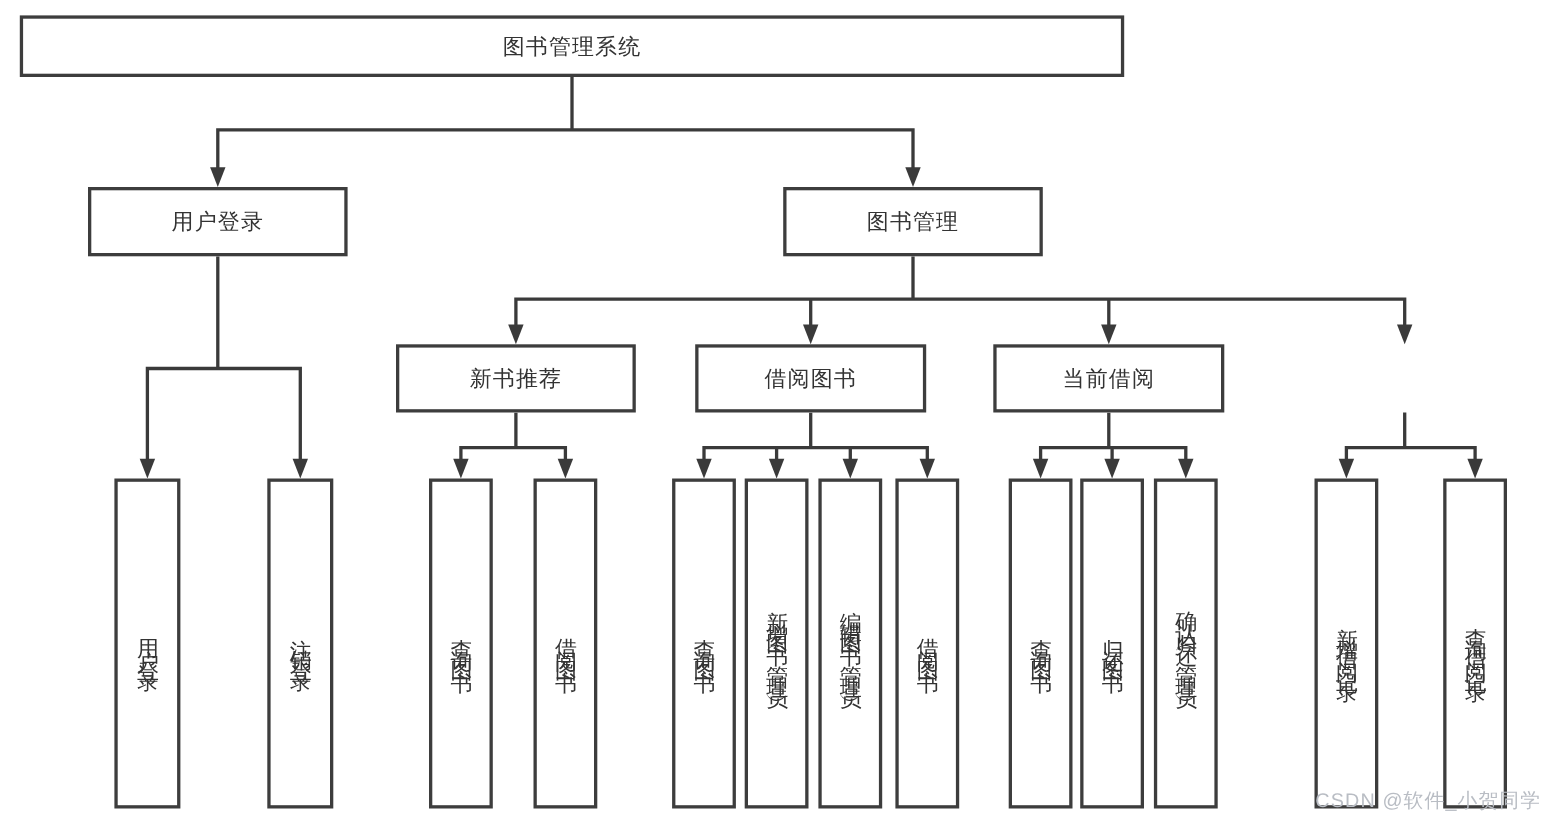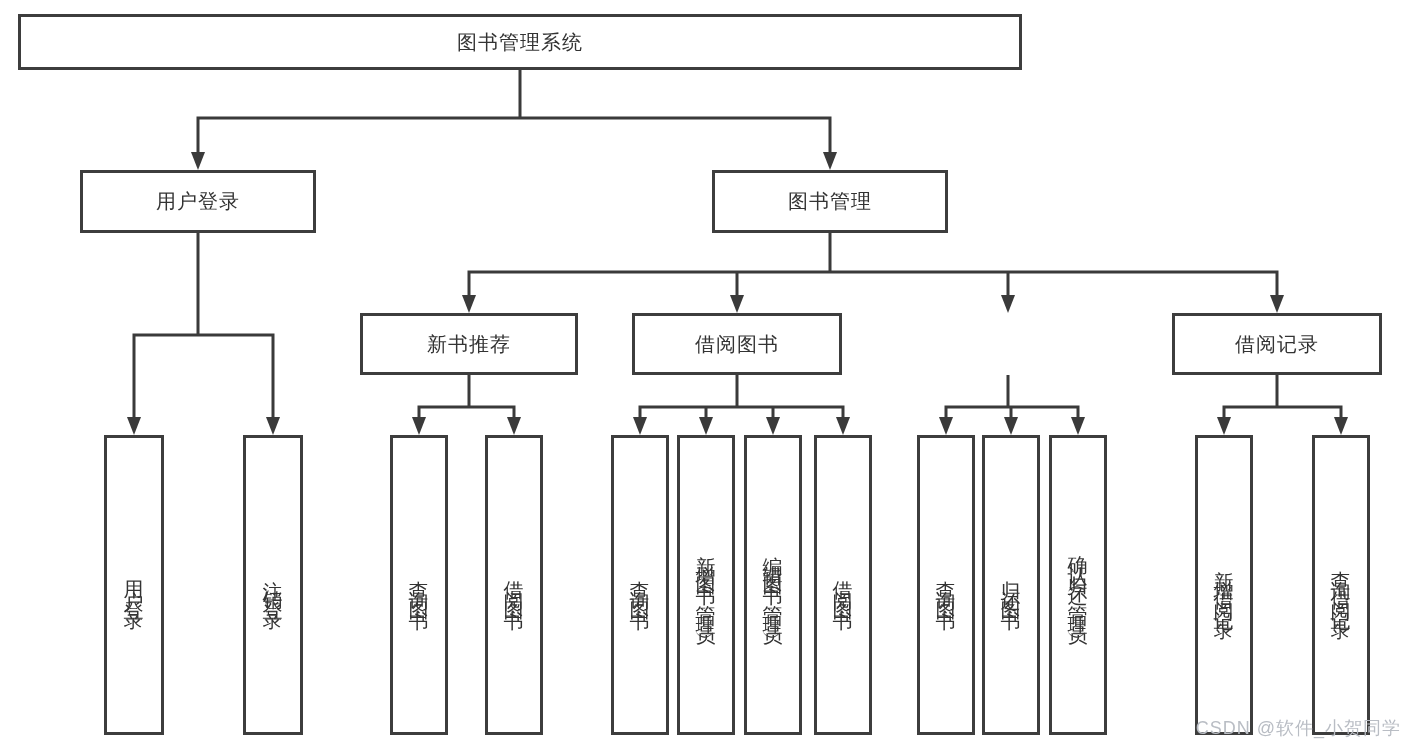--- a/index.html
+++ b/index.html
@@ -111,22 +111,22 @@
   <div class="box h" style="left:712px;top:170px;width:236px;height:63px">
     <span>图书管理</span>
   </div>
 
   <div class="box h" style="left:360px;top:313px;width:218px;height:62px">
     <span>新书推荐</span>
   </div>
   <div class="box h" style="left:632px;top:313px;width:210px;height:62px">
     <span>借阅图书</span>
   </div>
-  <div class="box h" style="left:1172px;top:313px;width:210px;height:62px">
-    <span>借阅记录</span>
+  <div class="box h" style="left:903px;top:313px;width:210px;height:62px">
+    <span>当前借阅</span>
   </div>
 
   <div class="box v" style="left:104px;top:435px;width:60px;height:300px">
     <span>用户登录</span>
   </div>
   <div class="box v" style="left:243px;top:435px;width:60px;height:300px">
     <span>注销登录</span>
   </div>
 
   <div class="box v" style="left:390px;top:435px;width:58px;height:300px">

